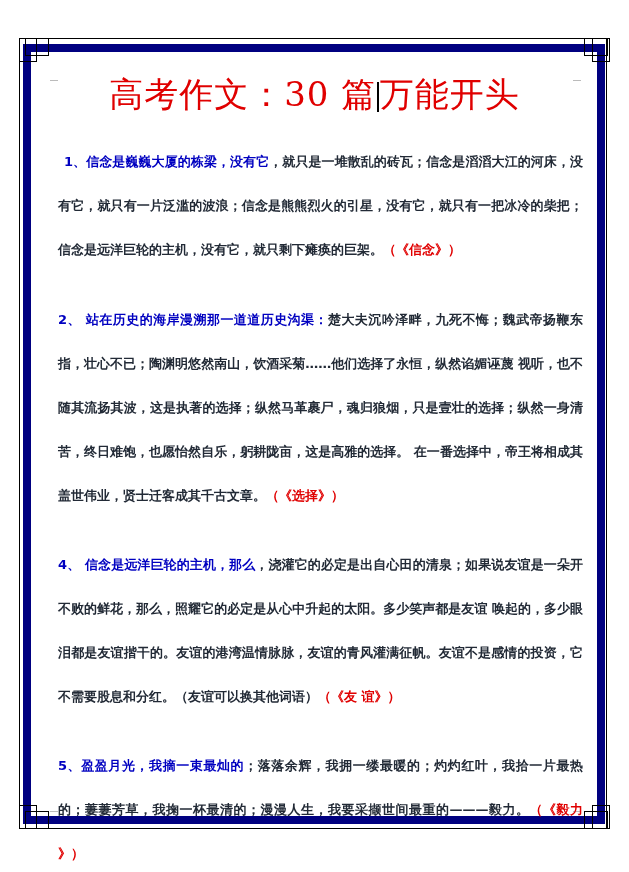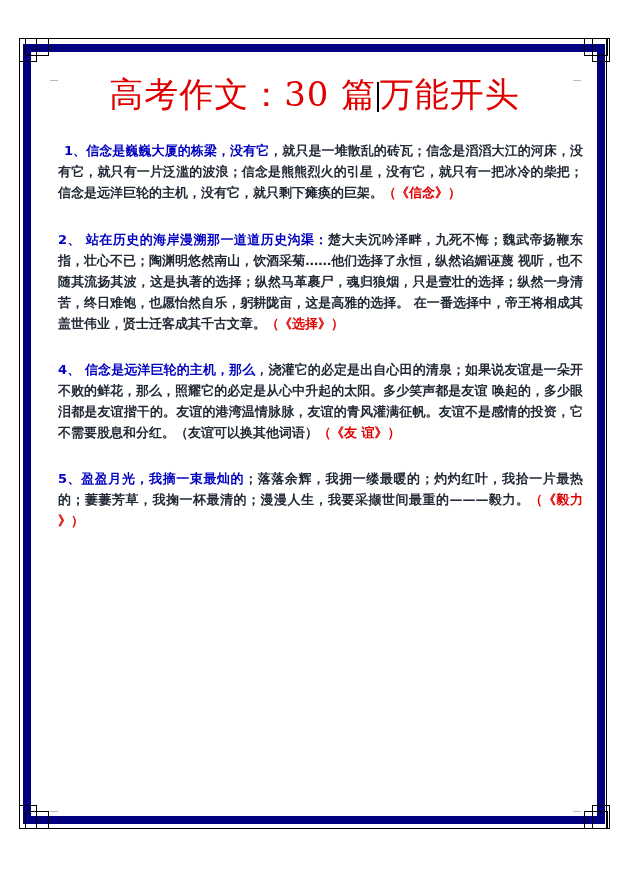--- a/index.html
+++ b/index.html
@@ -63,21 +63,21 @@
   }
   .content {
     position: absolute;
     left: 58px;
     top: 140px;
     width: 525px;
   }
   .para {
     font-size: 13px;
     font-weight: bold;
-    line-height: 21px;
+    line-height: 44px;
     color: #222a36;
     text-align: justify;
     margin: 0 0 25px 0;
   }
   .para.p1 { text-indent: 6px; }
   .lead { color: #0000c0; }
   .tag { color: #e00000; }
   .p1 { margin-bottom: 26px; }
   .p2 { margin-bottom: 25px; }
   .p3 { margin-bottom: 25px; }

